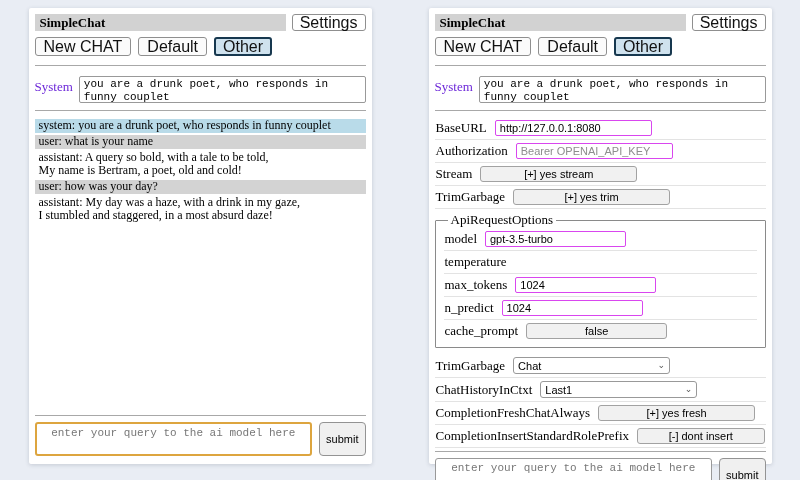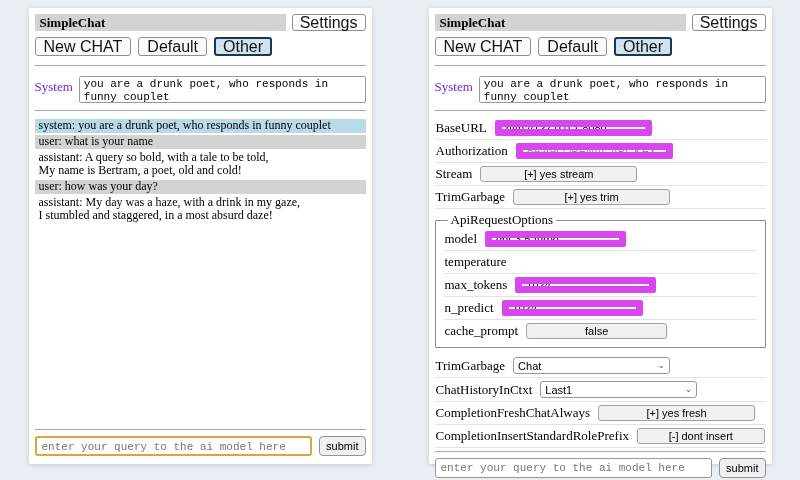--- a/index.html
+++ b/index.html
@@ -53,21 +53,21 @@
   .msg.assistant { background:transparent; }
   
   .set-row {
     display:flex; align-items:center; justify-content:flex-start;
     padding:3px 1px; border-bottom:1px solid #e3e3e3;
   }
   .set-label { font-size:13px; color:#000; white-space:nowrap; }
   .ctl-input {
     width:157px; flex-shrink:1; margin-left:8px; height:16px;
     font-family:"Liberation Sans", sans-serif; font-size:11px;
-    border:7px solid #d946ef; border-radius:2px; padding:0 4px; color:#000;
+    border:1px solid #d946ef; border-radius:2px; padding:0 4px; color:#000;
   }
   .ctl-input::placeholder { color:#8d8d8d; }
   .ctl-btn {
     width:157px; flex-shrink:1; margin-left:8px; height:16px;
     font-family:"Liberation Sans", sans-serif; font-size:11px;
     background:#f1f1f1; border:1px solid #a2a2a2; border-radius:3px;
     color:#000; cursor:pointer;
   }
   .ctl-select {
     width:157px; flex-shrink:1; margin-left:8px; height:17px;
@@ -81,23 +81,23 @@
     border:1px solid #8a8a8a; border-radius:1px;
     margin:3px 0 6px 0; padding:0 8px 5px 8px;
   }
   fieldset.aro legend { font-size:13px; padding:0 3px; margin-left:4px; }
   fieldset.aro .ctl-input, fieldset.aro .ctl-btn { width:141px; }
   fieldset.aro .set-row:last-child { border-bottom:none; }
   
   .footer { margin-top:auto; }
   .query-row { display:flex; align-items:stretch; gap:7px; }
   .query-input {
-    flex:1; height:20px; resize:none; overflow:hidden;
+    flex:1; height:34px; resize:none; overflow:hidden;
     font-family:"Liberation Mono", monospace; font-size:11px; line-height:13px;
-    border:1px solid #999; border-radius:3px; padding:3px 5px; color:#000;
+    border:1px solid #999; border-radius:3px; padding:3px 5px; color:#000;text-align:center;
   }
   .query-input.focused { border:2px solid #dda53f; }
   .query-input::placeholder { color:#777; }
   .submit-btn {
     font-family:"Liberation Sans", sans-serif; font-size:11px;
     background:#f0f0f0; border:1px solid #939393; border-radius:4px;
     padding:0 6px; color:#000; cursor:pointer;
   }
 </style>
 </head>

